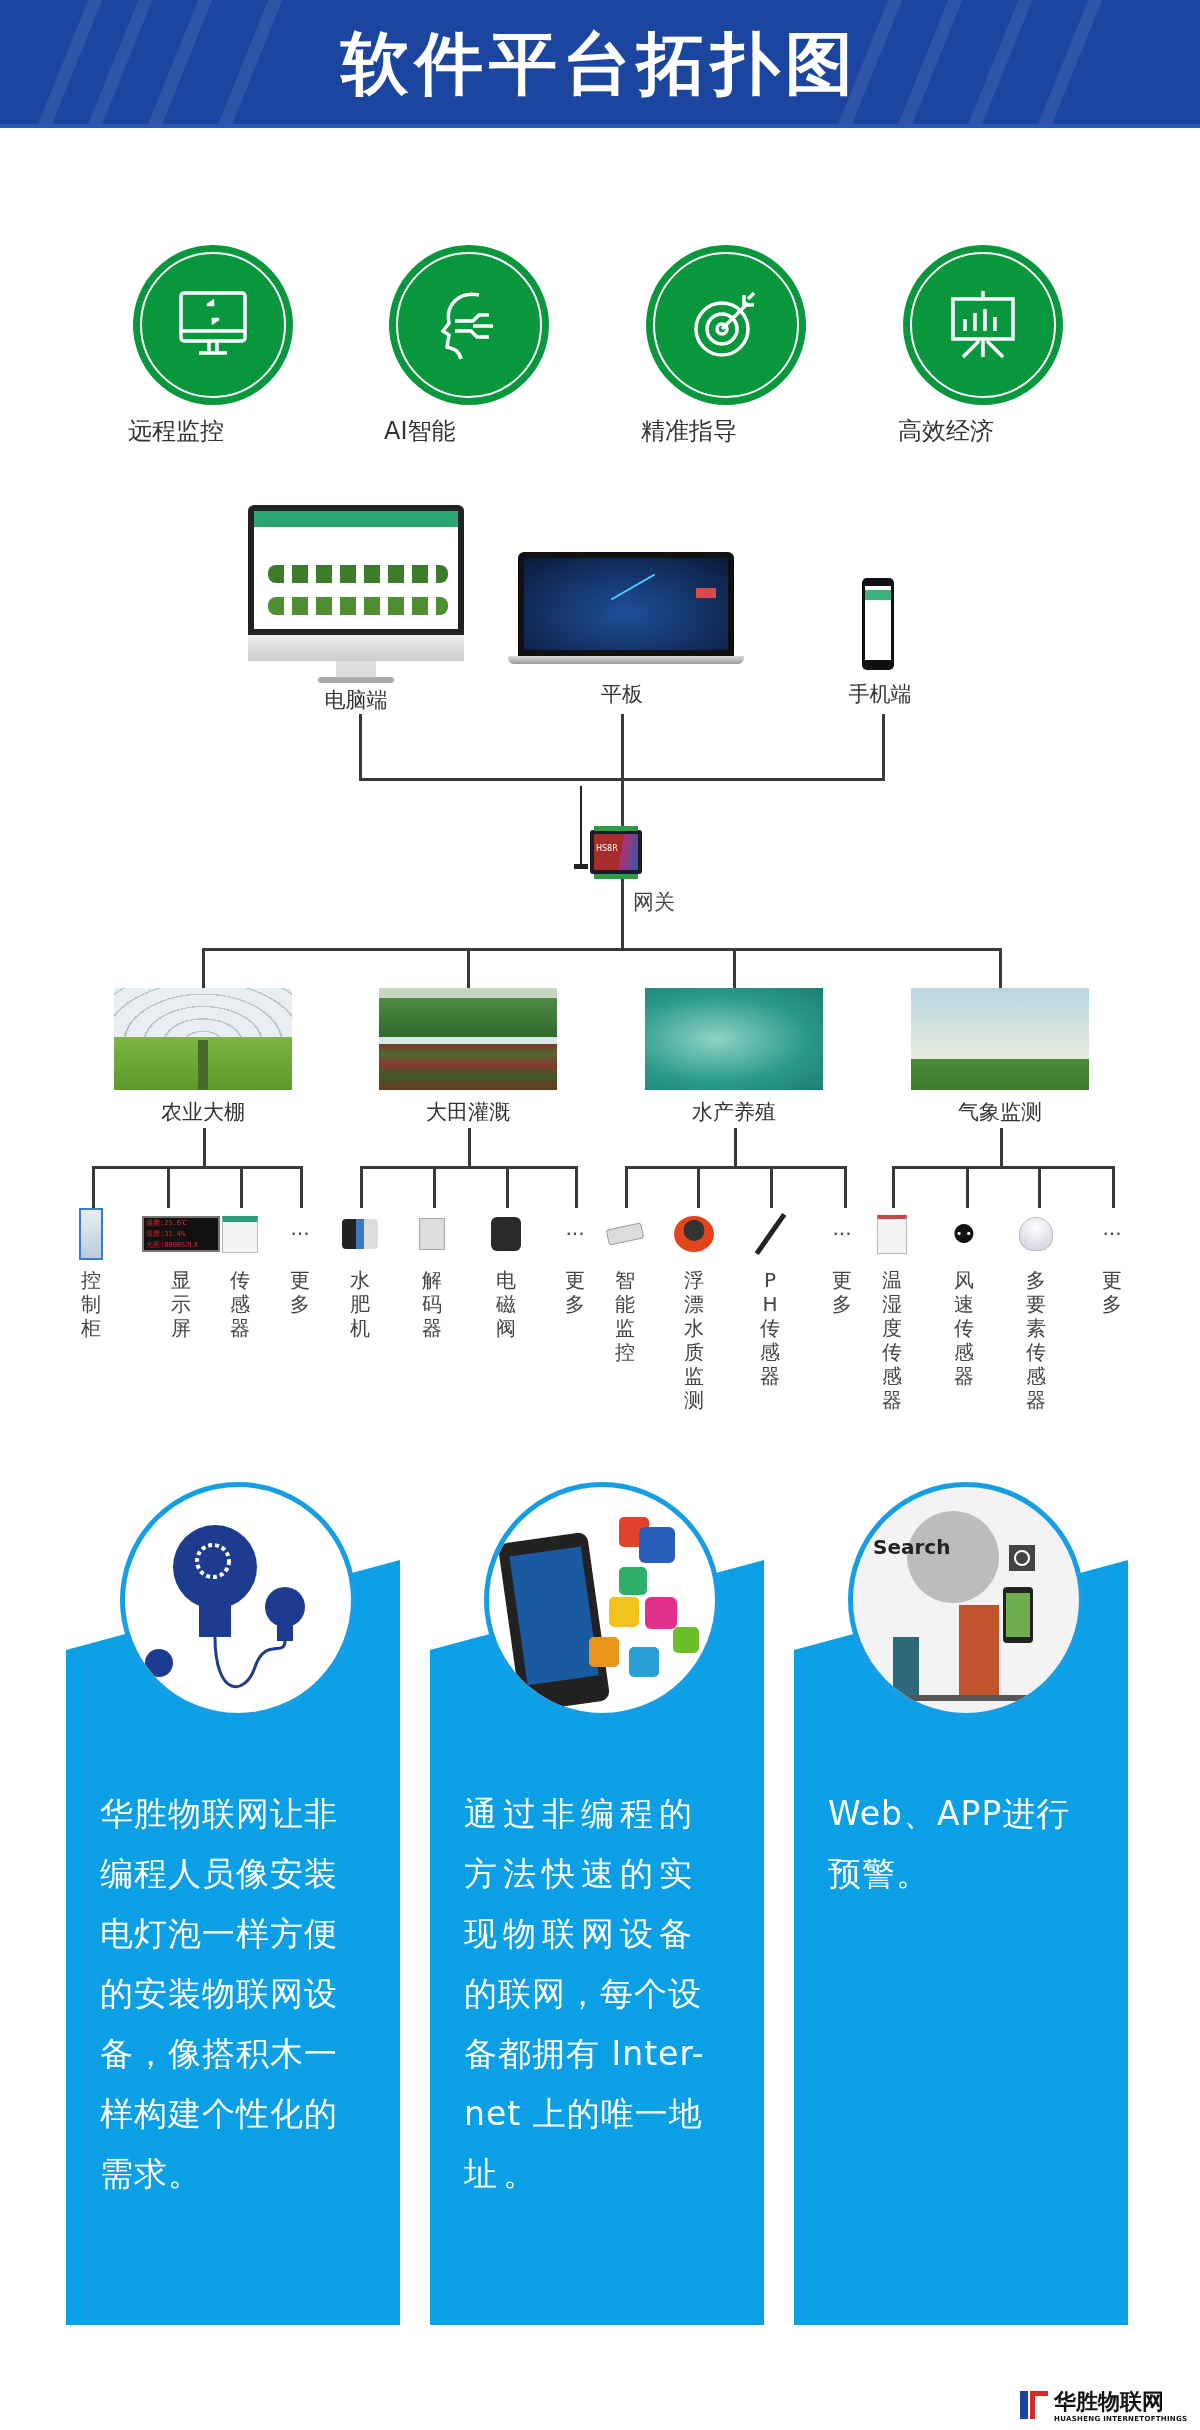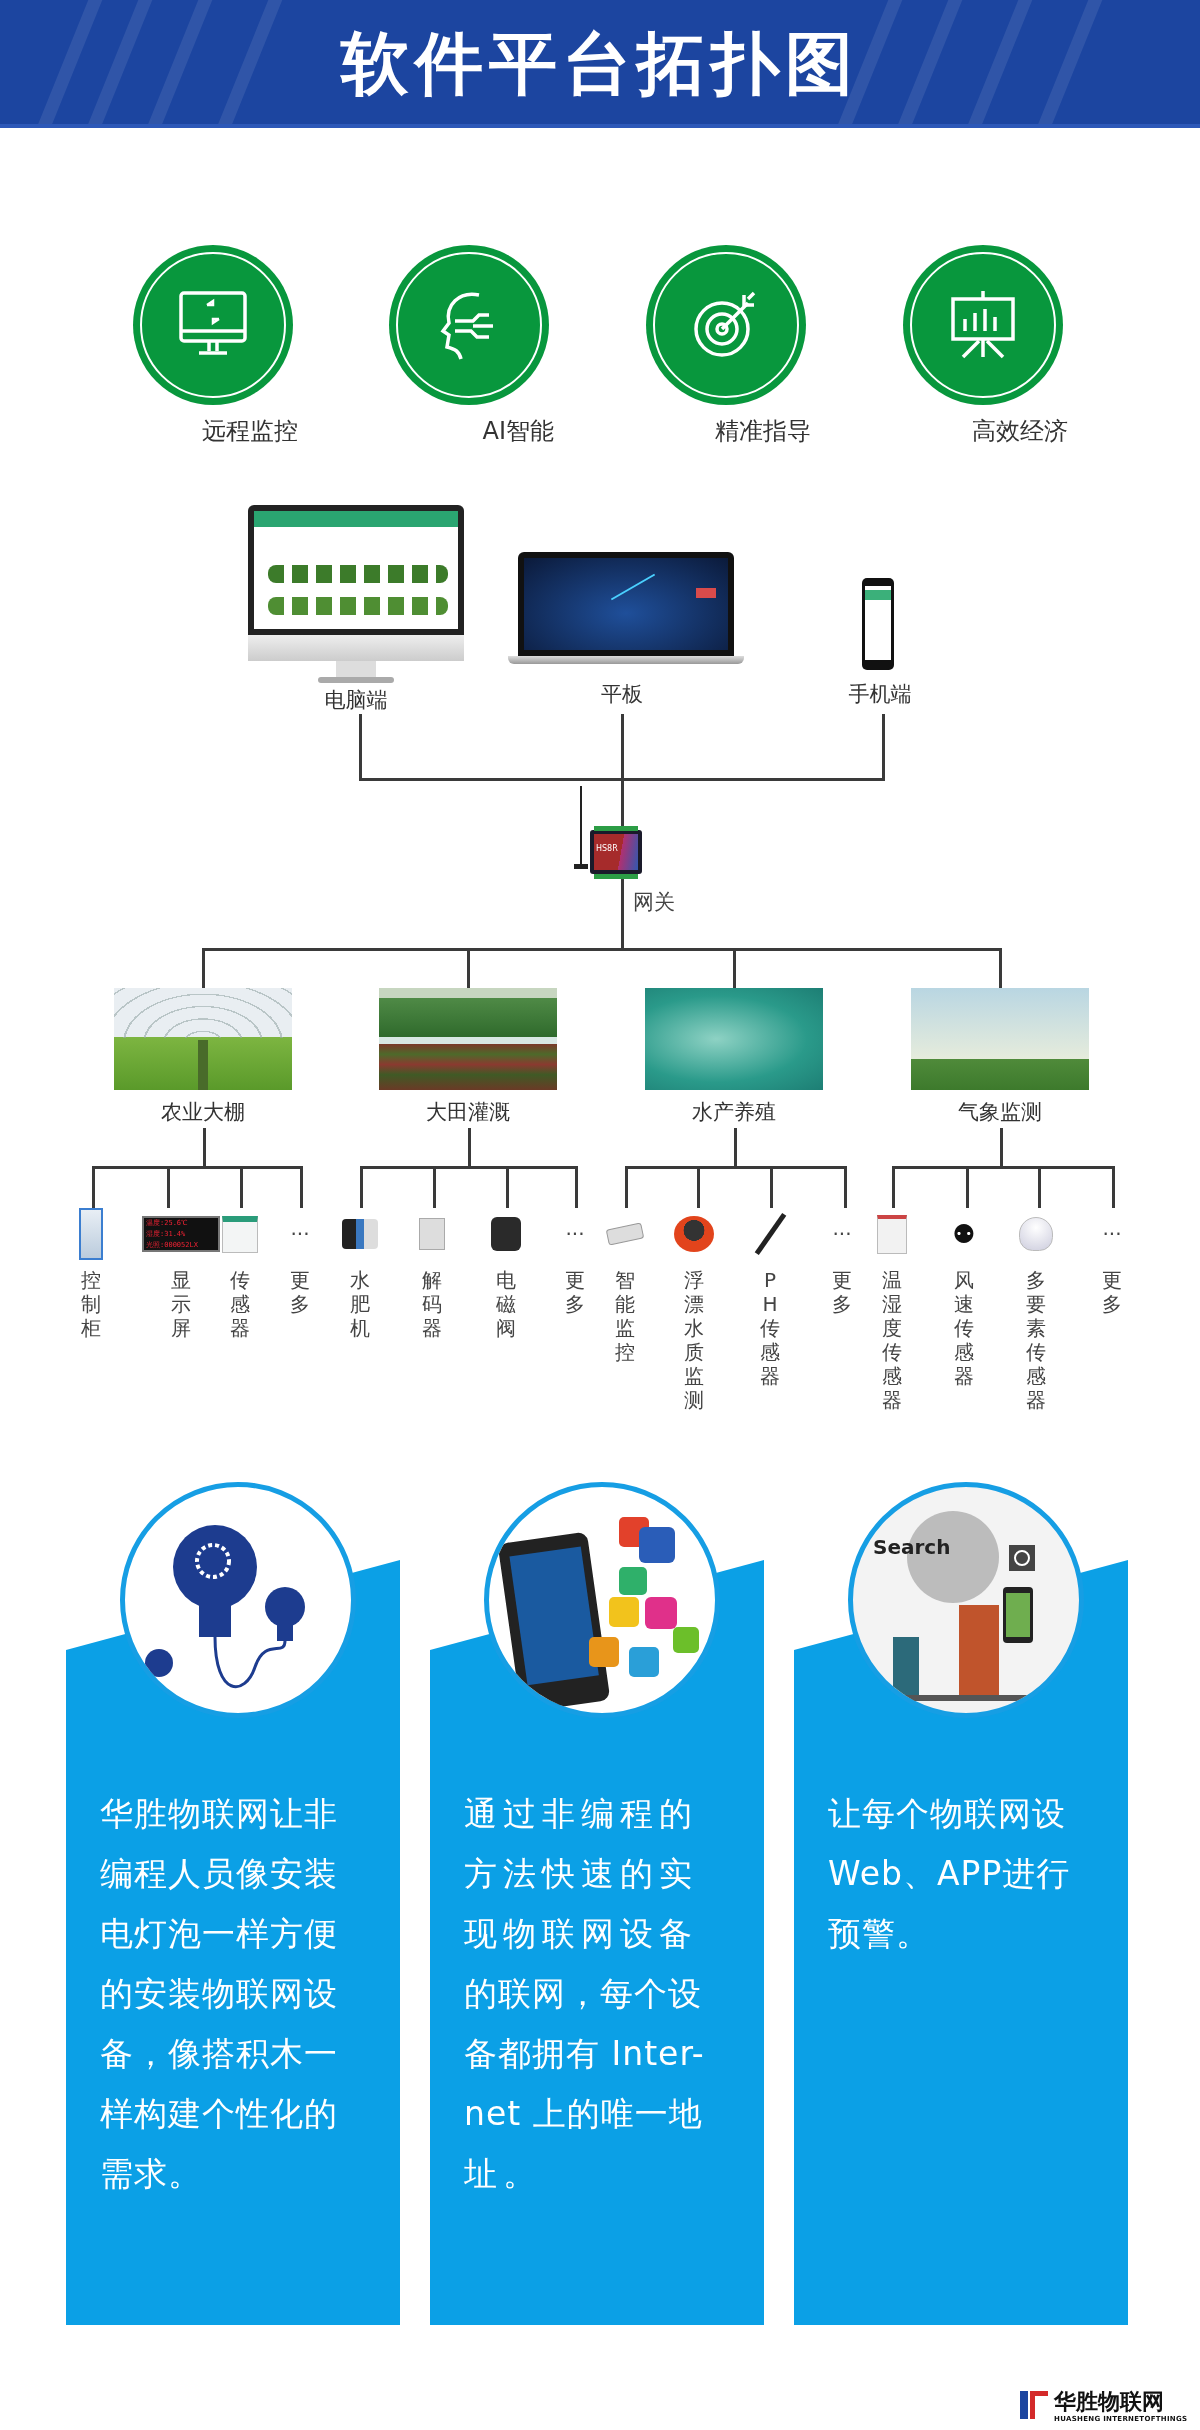--- a/index.html
+++ b/index.html
@@ -4,21 +4,21 @@
 <style>
   html,body{margin:0;padding:0;background:#fff;}
   body{width:1200px;height:2430px;position:relative;overflow:hidden;font-family:"DejaVu Sans",sans-serif;color:#333;}
   .abs{position:absolute;}
   
   #hdr{left:0;top:0;width:1200px;height:128px;background:#1c45a0;overflow:hidden;}
   #hdr .stripe{position:absolute;top:0;width:14px;height:140px;background:rgba(255,255,255,0.09);transform:skewX(-22deg);}
   #hdr h1{margin:0;position:absolute;left:0;top:0;width:1200px;height:128px;line-height:128px;text-align:center;color:#fff;font-size:68px;font-weight:bold;letter-spacing:6px;font-family:"DejaVu Sans",sans-serif;}
   #hdr .bottom{position:absolute;left:0;bottom:0;width:1200px;height:4px;background:#2d58b8;}
   
-  .feat{position:absolute;top:245px;width:170px;text-align:right;}
+  .feat{position:absolute;top:245px;width:170px;text-align:left;}
   .feat .circ{width:160px;height:160px;border-radius:50%;background:#08973d;margin:0 auto;position:relative;}
   .feat .circ::after{content:"";position:absolute;left:7px;top:7px;right:7px;bottom:7px;border:2px solid #fff;border-radius:50%;}
   .feat .circ svg{position:absolute;left:40px;top:40px;width:80px;height:80px;}
   .feat .lbl{margin-top:10px;font-size:24px;color:#333;}
   
   .ln{position:absolute;background:#3a3a3a;}
   
   .devlbl{position:absolute;font-size:21px;color:#333;text-align:center;width:120px;}
   
   .cat{position:absolute;top:988px;width:178px;text-align:center;}
@@ -355,21 +355,20 @@
         <circle cx="169" cy="71" r="7" fill="none" stroke="#fff" stroke-width="2"></circle>
       <rect x="106" y="118" width="40" height="96" fill="#c0542c"></rect>
       <rect x="40" y="150" width="26" height="64" fill="#2c6a7a"></rect>
       <rect x="150" y="100" width="30" height="56" rx="4" fill="#222"></rect>
         <rect x="153" y="106" width="24" height="44" fill="#6fae4f"></rect>
       <rect x="30" y="208" width="170" height="6" fill="#555"></rect>
     </svg>
     <div class="abs" style="left:20px;top:48px;font-size:20px;font-weight:bold;color:#222;">Search</div>
   </div>
   <div class="txt">
-    <p>让每个物联网设</p>
     <p>Web、APP进行</p>
     <p>预警。</p>
   </div>
 </div>
 
 <div id="logo">
   <div class="abs" style="left:0;top:6px;width:8px;height:28px;background:#1c45a0;"></div>
   <div class="abs" style="left:10px;top:6px;width:18px;height:28px;border:5px solid #d42a2a;border-right:none;border-bottom:none;box-sizing:border-box;"></div>
   <div class="abs" style="left:34px;top:2px;font-size:22px;font-weight:bold;color:#111;">华胜物联网</div>
   <div class="abs" style="left:34px;top:30px;font-size:7px;font-weight:bold;color:#111;letter-spacing:0.3px;white-space:nowrap;">HUASHENG INTERNETOFTHINGS</div>

